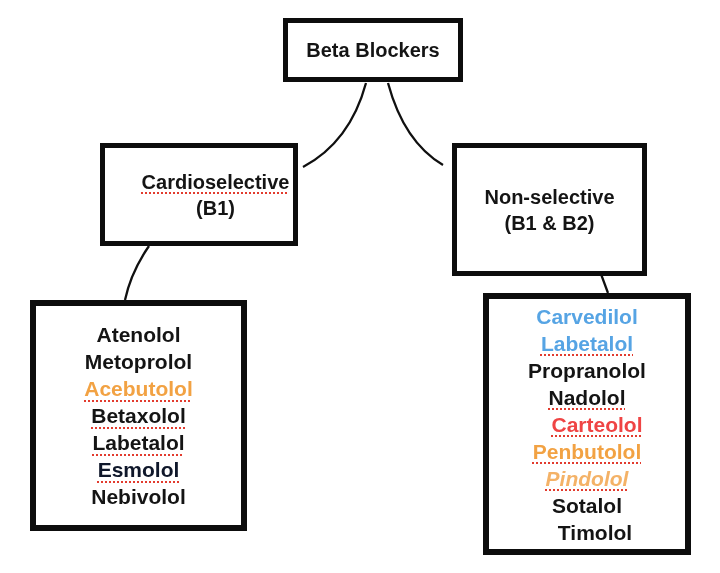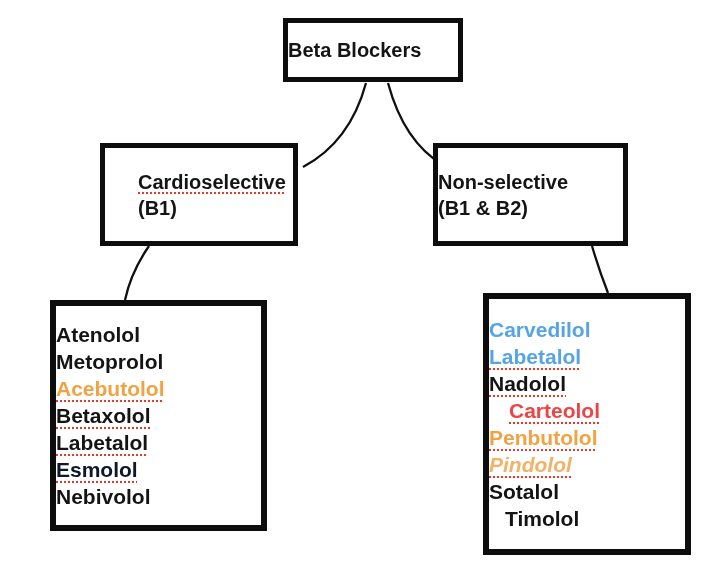--- a/index.html
+++ b/index.html
@@ -19,27 +19,27 @@
     left: 0; top: 0;
     width: 720px; height: 573px;
   }
   .node {
     position: absolute;
     box-sizing: border-box;
     background: #ffffff;
     border: 5px solid #0d0d0d;
     display: flex;
     flex-direction: column;
-    align-items: flex-start;
+    align-items: center;
     justify-content: center;
     text-align: center;
   }
   .node-root   { left: 283px; top: 18px;  width: 180px; height: 64px;  font-size: 20px; }
   .node-cardio { left: 100px; top: 143px; width: 198px; height: 103px; font-size: 20px; line-height: 26px; padding-left: 33px; }
-  .node-nonsel { left: 433px; top: 143px; width: 195px; height: 103px; font-size: 20px; line-height: 26px; }
+  .node-nonsel { left: 452px; top: 143px; width: 195px; height: 133px; font-size: 20px; line-height: 26px; }
   .node-leaf-left  { left: 30px;  top: 300px; width: 217px; height: 231px; border-width: 6px; font-size: 21px; line-height: 27px; }
   .node-leaf-right { left: 483px; top: 293px; width: 208px; height: 262px; border-width: 6px; font-size: 21px; line-height: 27px; }
   .drug { white-space: nowrap; }
   .squiggle {
     text-decoration-line: underline;
     text-decoration-style: dotted;
     text-decoration-color: #e23b2e;
     text-decoration-thickness: 2px;
     text-underline-offset: 4px;
   }
@@ -63,33 +63,34 @@
   <div class="node node-cardio" style="border-color: rgb(13, 13, 13);">
     <span class="squiggle">Cardioselective</span>
     <span>(B1)</span>
   </div>
 
   <div class="node node-nonsel" style="border-color: rgb(13, 13, 13);">
     <span>Non-selective</span>
     <span>(B1 &amp; B2)</span>
   </div>
 
-  <div class="node node-leaf-left" style="border-color: rgb(13, 13, 13); margin-left: 20px;">
+  <div class="node node-leaf-left" style="border-color: rgb(13, 13, 13);">
     <div class="drug" style="color: rgb(20, 20, 20);">Atenolol</div>
     <div class="drug" style="color: rgb(20, 20, 20);">Metoprolol</div>
     <div class="drug squiggle" style="color: rgb(242, 162, 67);">Acebutolol</div>
     <div class="drug squiggle" style="color: rgb(20, 20, 20);">Betaxolol</div>
     <div class="drug squiggle" style="color: rgb(20, 20, 20);">Labetalol</div>
     <div class="drug squiggle" style="color: #0f172a;">Esmolol</div>
     <div class="drug" style="color: rgb(20, 20, 20);">Nebivolol</div>
   </div>
 
   <div class="node node-leaf-right" style="border-color: rgb(13, 13, 13);">
     <div class="drug" style="color: rgb(86, 164, 228);">Carvedilol</div>
     <div class="drug squiggle" style="color: rgb(86, 164, 228);">Labetalol</div>
+    <div class="drug" style="color: rgb(20, 20, 20);">Propranolol</div>
     <div class="drug squiggle" style="color: rgb(20, 20, 20);">Nadolol</div>
     <div class="drug squiggle" style="color: #ef4444; margin-left: 20px;">Carteolol</div>
     <div class="drug squiggle" style="color: rgb(242, 162, 67);">Penbutolol</div>
     <div class="drug squiggle" style="color: rgb(244, 178, 103); font-style: italic;">Pindolol</div>
     <div class="drug" style="color: rgb(20, 20, 20);">Sotalol</div>
     <div class="drug" style="color: rgb(20, 20, 20); margin-left: 16px;">Timolol</div>
   </div>
 
 </div>
 

